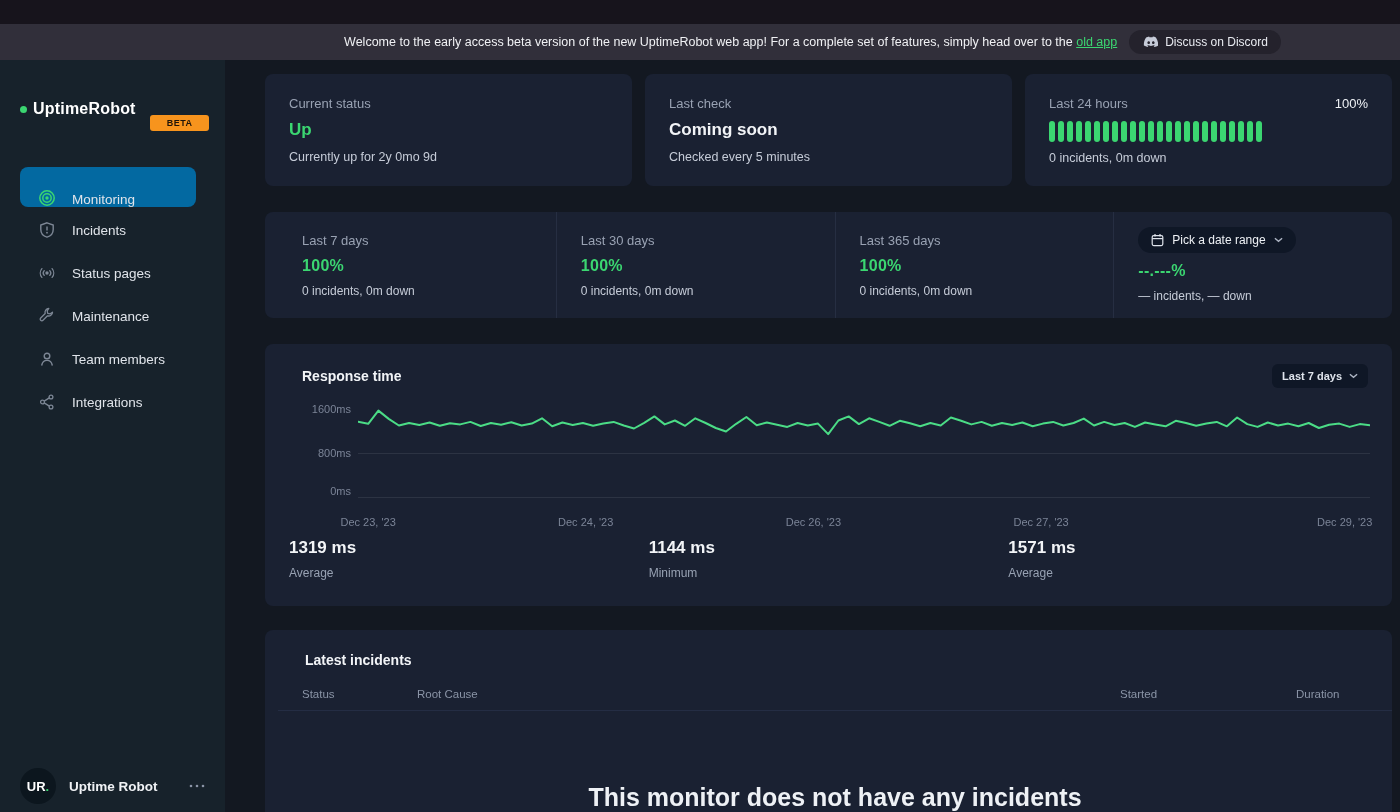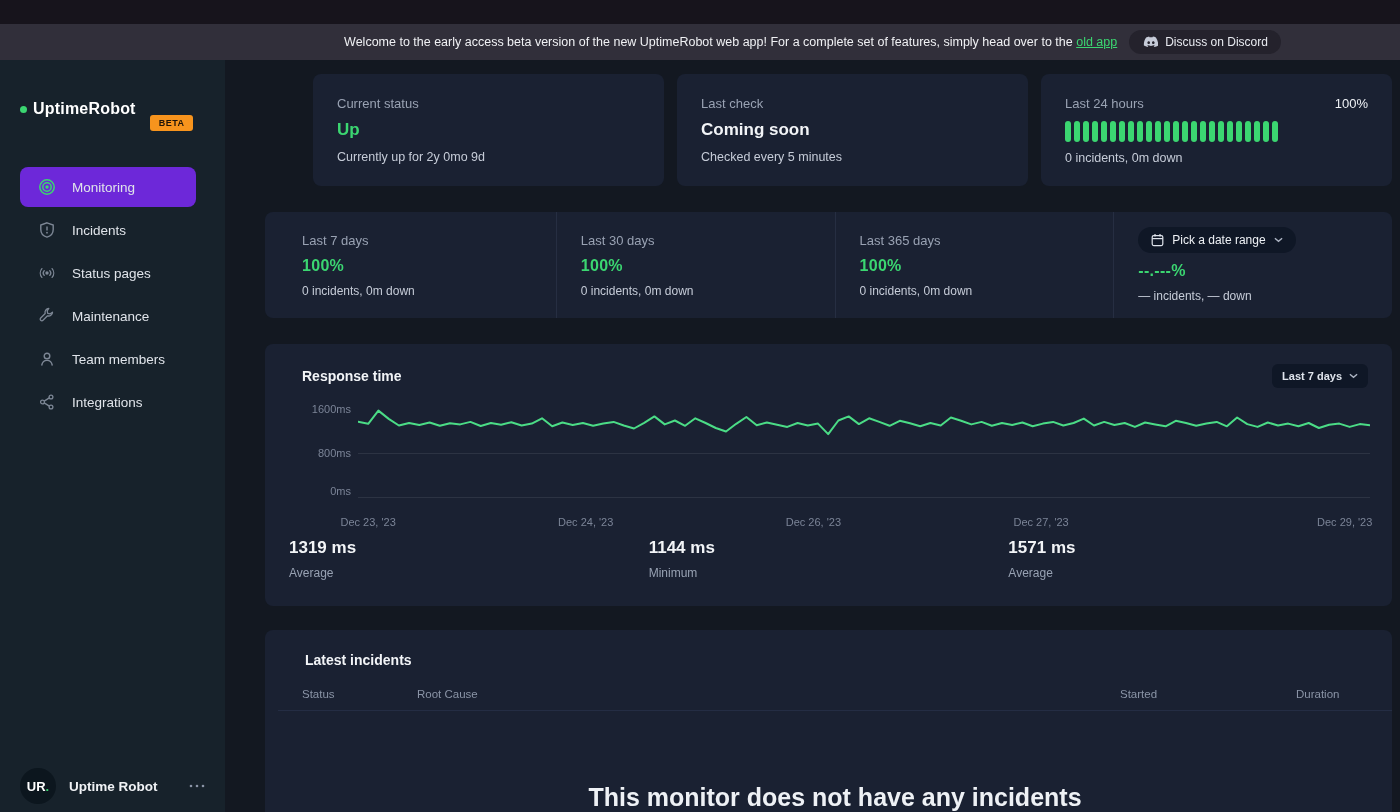--- a/index.html
+++ b/index.html
@@ -25,39 +25,39 @@
     padding:5px 13px; border-radius:14px; cursor:pointer;text-align:center;
   }
   
   .app { display:flex; height:752px; }
   .sidebar { width:225px; background:#17222b; position:relative; flex:none; }
   .main { flex:1; padding:14px 8px 0 40px; overflow:hidden; }
   
   .logo-row { display:flex; align-items:center; padding:27px 0 0 20px; }
   .logo-dot { width:7px; height:7px; border-radius:50%; background:var(--accent); margin-right:6px; }
   .brand { font-size:16px; font-weight:700; color:#ffffff; letter-spacing:.2px; }
-  .beta-badge { margin-left:14px; background:var(--badge); color:#1f1408; font-size:9px; font-weight:700; padding:3px 9px; border-radius:3px; letter-spacing:.5px;margin-top:28px; }
+  .beta-badge { margin-left:14px; background:var(--badge); color:#1f1408; font-size:9px; font-weight:700; padding:3px 17px; border-radius:3px; letter-spacing:.5px;margin-top:28px; }
   .menu { margin-top:36px; padding:0 29px 0 20px; display:flex; flex-direction:column; gap:3px; }
   .menu-item {
     height:40px; display:flex; align-items:center; gap:16px; padding-left:18px;
     border-radius:8px; font-size:13.5px; color:#e0e4ea; cursor:pointer;
   }
-  .menu-item.active { background:#6d28d9; }
+  .menu-item.active { background:#0369a1;align-items:flex-end; }
   .menu-item svg { flex:none; }
   .account { position:absolute; left:0; bottom:8px; width:225px; display:flex; align-items:center; gap:13px; padding:0 20px; }
   .avatar {
     width:36px; height:36px; border-radius:50%; background:#0c161e; color:#fff;
     display:flex; align-items:center; justify-content:center; font-size:13px; font-weight:700;
   }
   .avatar b { color:var(--accent); }
   .account-name { font-size:13.5px; font-weight:700; color:#f0f2f5; }
   .account-menu { margin-left:auto; cursor:pointer; display:flex; }
   
   .card { background:#1a2132; border-radius:8px;padding-left:13px; }
-  .cards-row { display:flex; gap:13px; margin-bottom:26px;margin-left:48px; }
+  .cards-row { display:flex; gap:13px; margin-bottom:26px; }
   .cards-row .card { flex:1; height:112px; padding:22px 24px; }
   .stat-title { font-size:13px; color:#99a2b3; }
   .stat-value { font-size:17px; font-weight:700; margin-top:9px; color:#f2f4f7; }
   .green { color:var(--accent); }
   .stat-sub { font-size:12.5px; color:#c6ccd8; margin-top:10px; }
   .card-head-row { display:flex; justify-content:space-between; align-items:flex-start; }
   .pct-right { font-size:13px; color:#eef1f5; }
   .bars { display:flex; gap:3px; margin-top:10px; }
   .bars span { width:6px; height:21px; border-radius:3px; background:var(--accent); }
   

